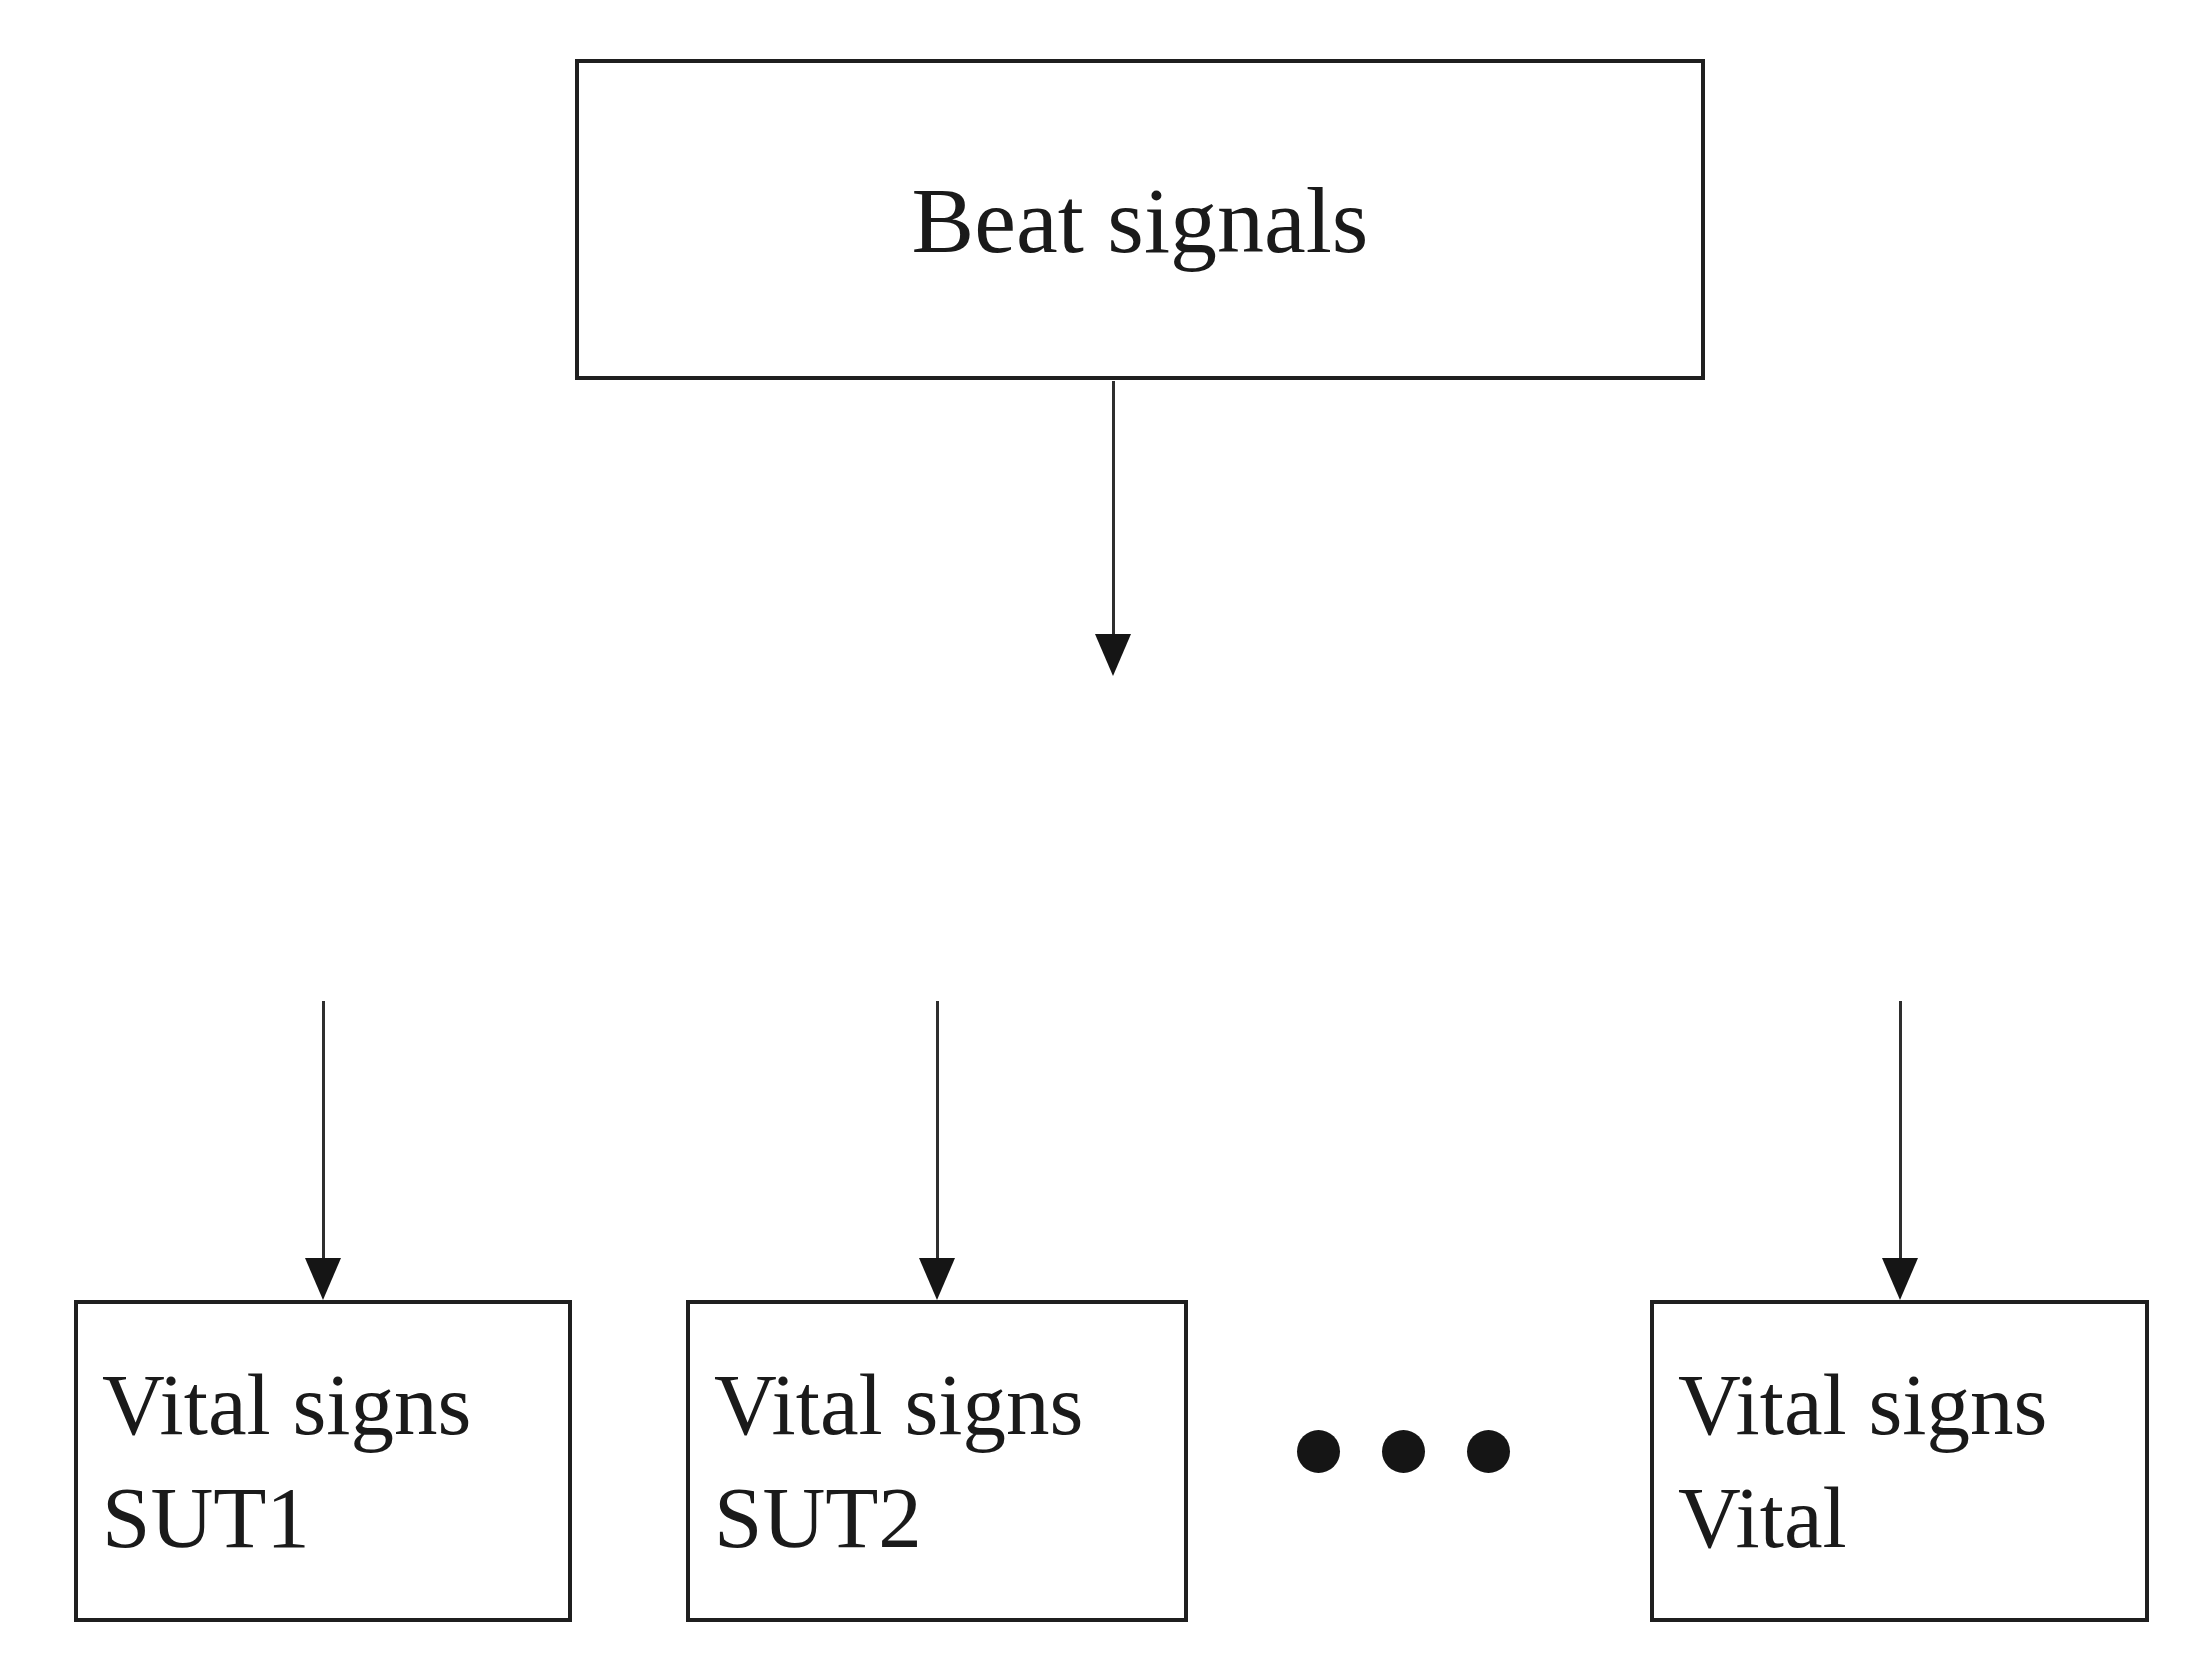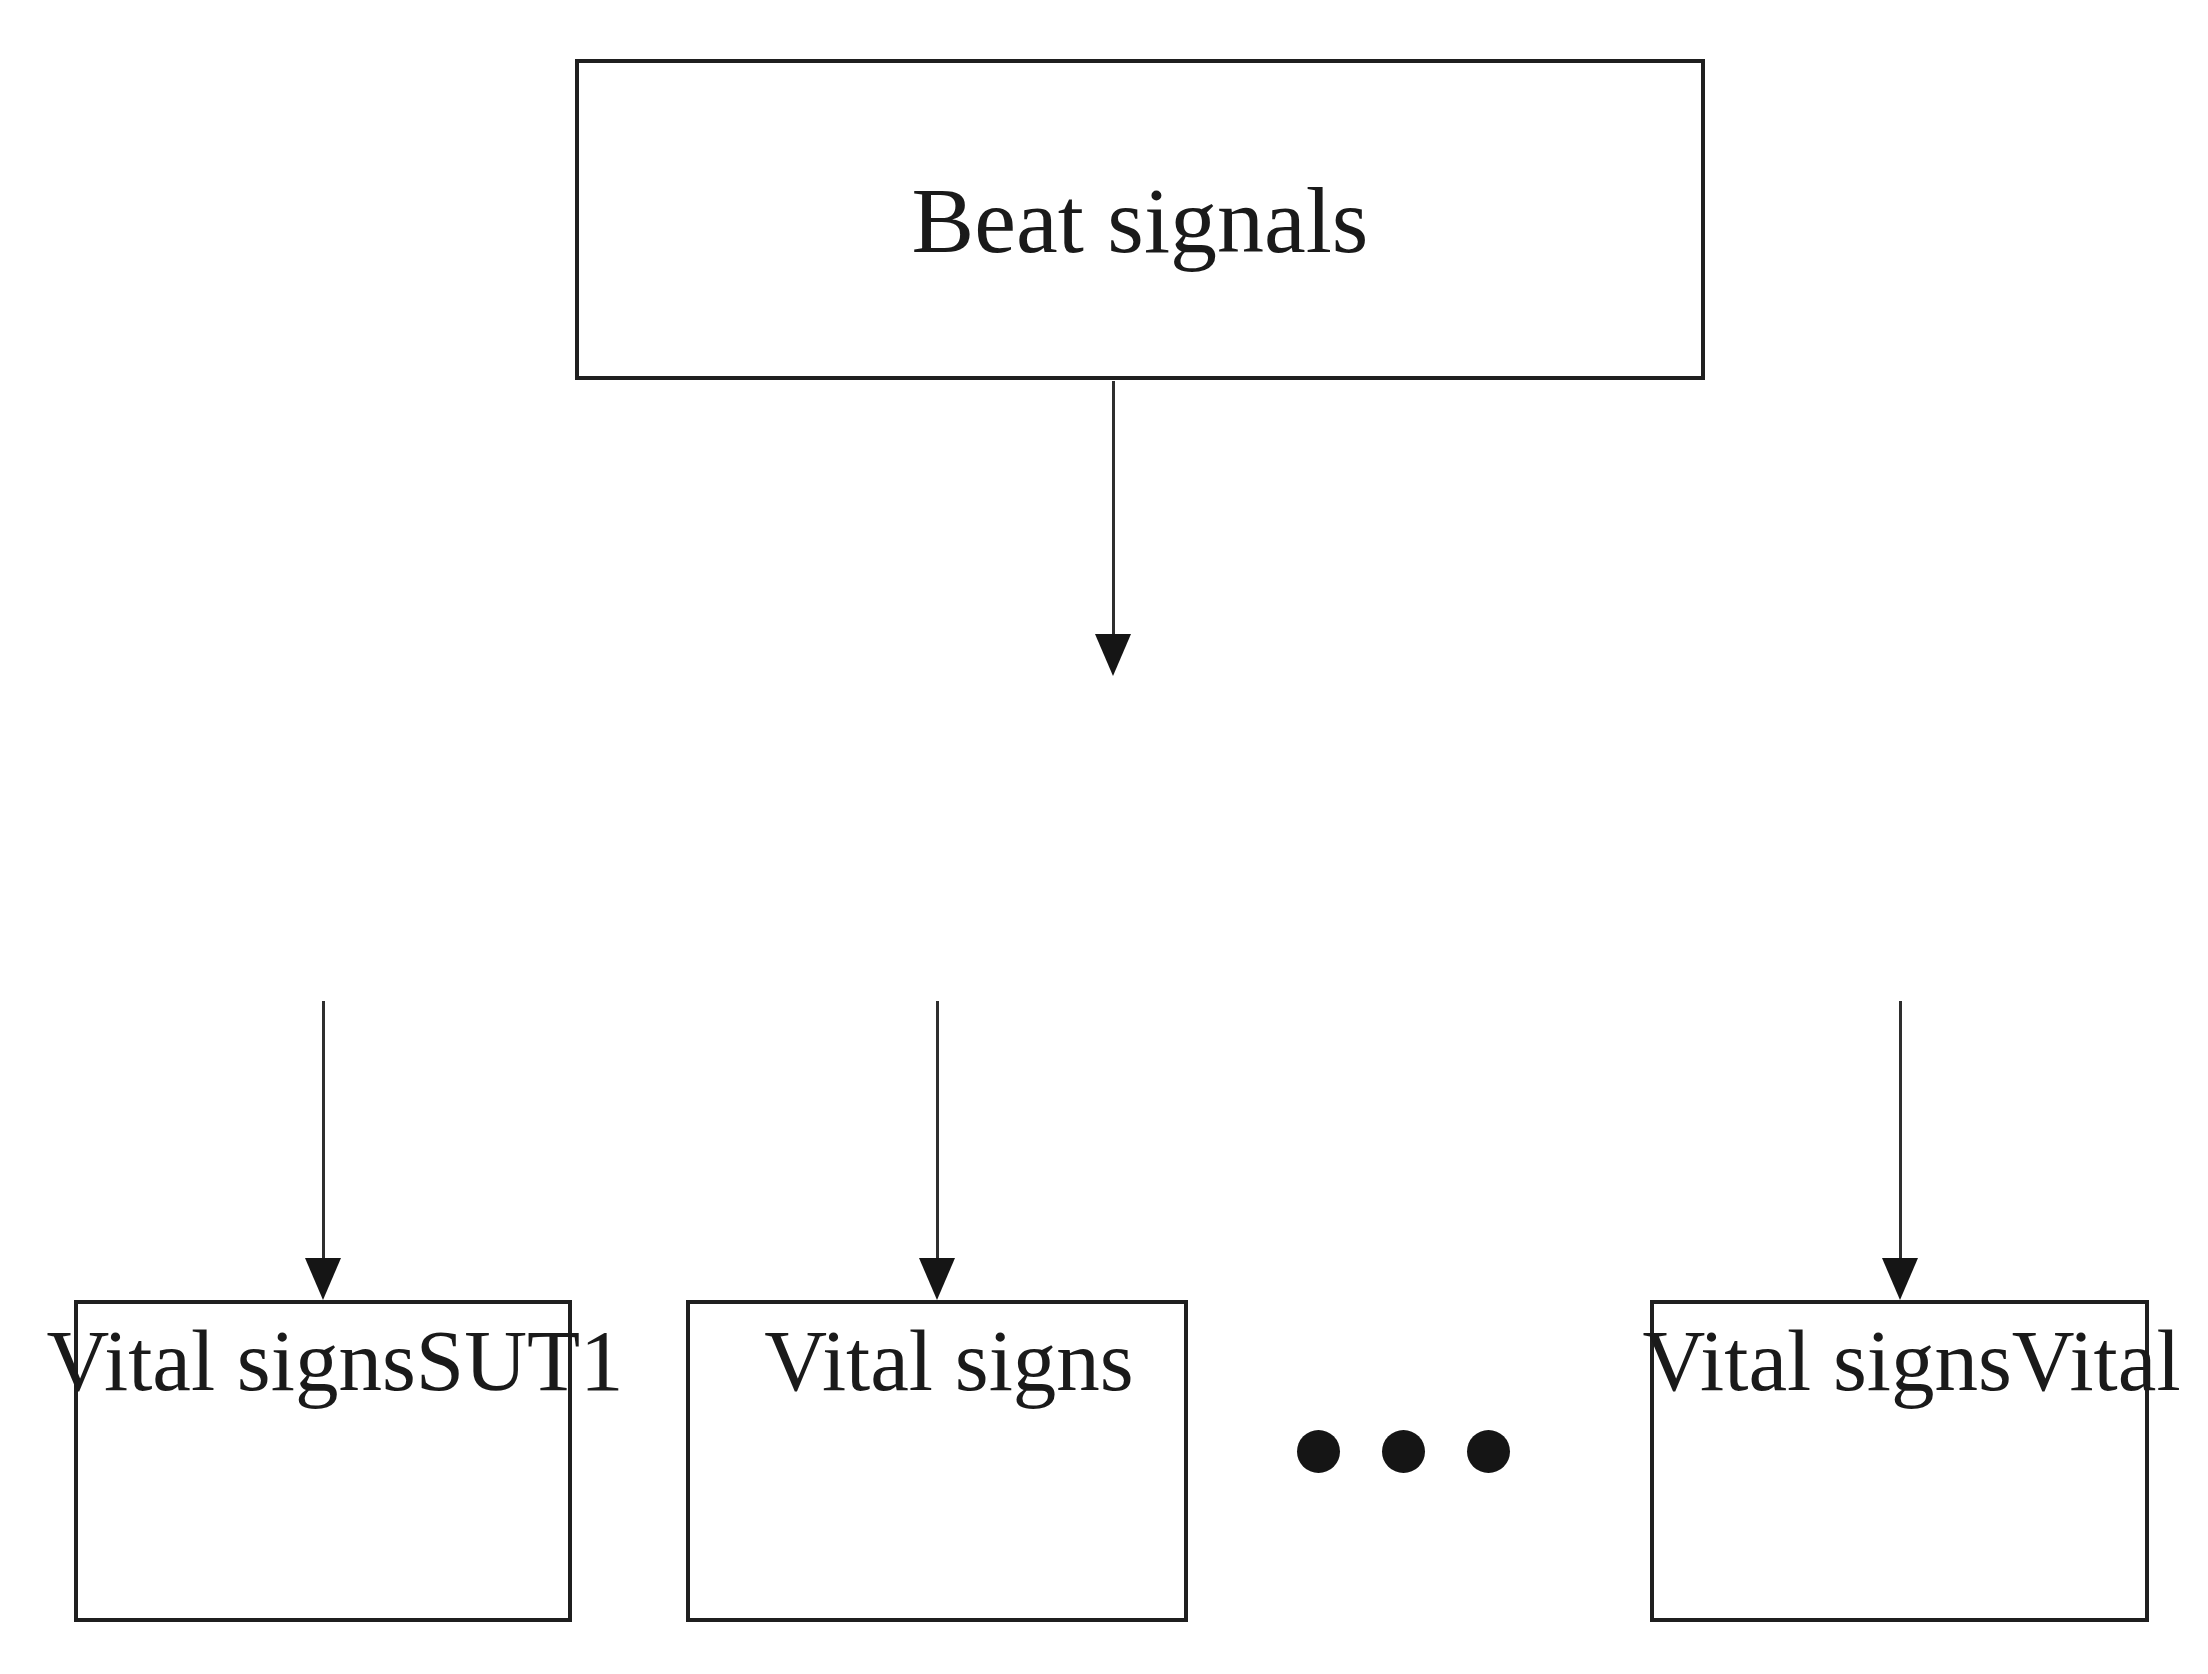--- a/index.html
+++ b/index.html
@@ -22,21 +22,21 @@
   .box {
     position: absolute;
     box-sizing: border-box;
     border: 4px solid var(--stroke);
     background: var(--background);
     display: flex;
     align-items: center;
   }
   .box.center { justify-content: center; }
   .box.two-line {
-    flex-direction: row;
+    flex-direction: column;
     align-items: flex-start;
     justify-content: center;
     padding-left: 24px;
     font-size: 87px;
     line-height: 1.3;
   }
   .label { white-space: nowrap; }
   .node-beat {
     left: 551px; top: 59px; width: 1130px; height: 321px;
     font-size: 94px;
@@ -109,20 +109,21 @@
     <div class="head"></div>
   </div>
 
   <div class="box two-line node-sut1">
     <span class="label">Vital signs</span>
     <span class="label">SUT1</span>
   </div>
 
   <div class="box two-line node-sut2">
     <span class="label">Vital signs</span>
+    <span class="label">SUT2</span>
   </div>
 
   <div class="ellipsis">
     <div class="dot"></div>
     <div class="dot"></div>
     <div class="dot"></div>
   </div>
 
   <div class="box two-line node-sutn">
     <span class="label">Vital signs</span>

